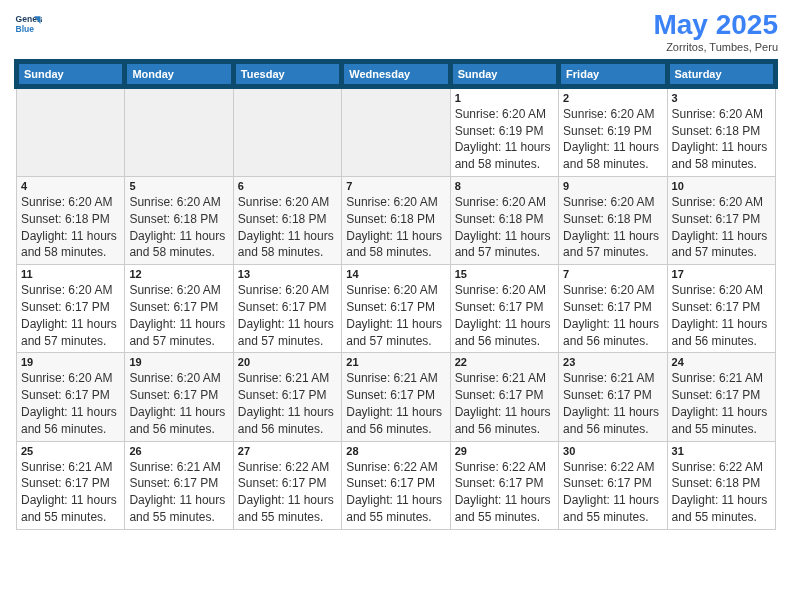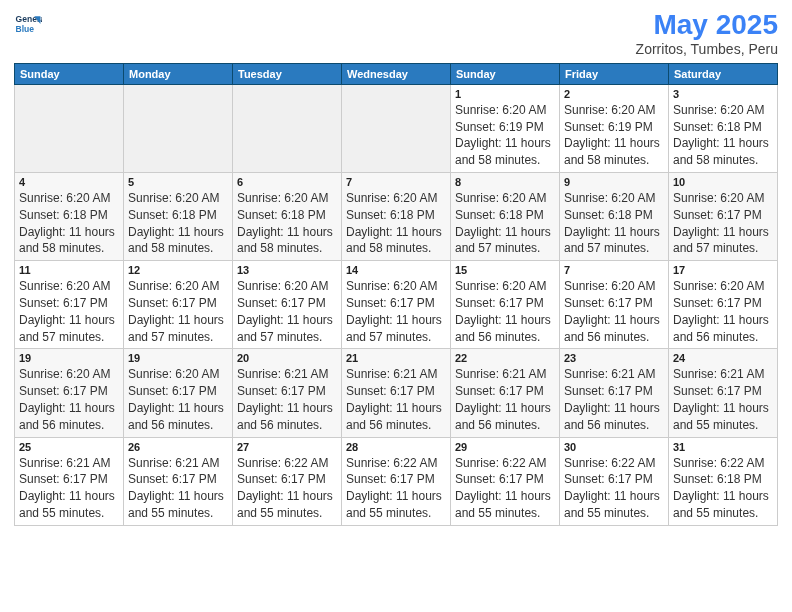--- a/index.html
+++ b/index.html
@@ -34,36 +34,36 @@
     .title-block {
       text-align: right;
     }
     .month-title {
       font-size: 28px;
       font-weight: bold;
       color: #3b82f6;
       line-height: 1.1;
     }
     .subtitle {
-      font-size: 14px;
+      font-size: 11px;
       color: #444;
     }
     .calendar {
       width: 100%;
       border-collapse: collapse;
       border: 1px solid #ccc;
     }
     .calendar th {
       background: #2a7abf;
       color: #fff;
       font-size: 11px;
       font-weight: bold;
       padding: 4px 5px;
       text-align: left;
-      border: 1px solid #0c4a6e;
+      border: 5px solid #0c4a6e;
     }
     .calendar td {
       width: 14.28%;
       vertical-align: top;
       border: 1px solid #ccc;
       padding: 3px 4px;
       font-size: 9px;
       color: #222;
       background: #fff;
       height: 88px;

